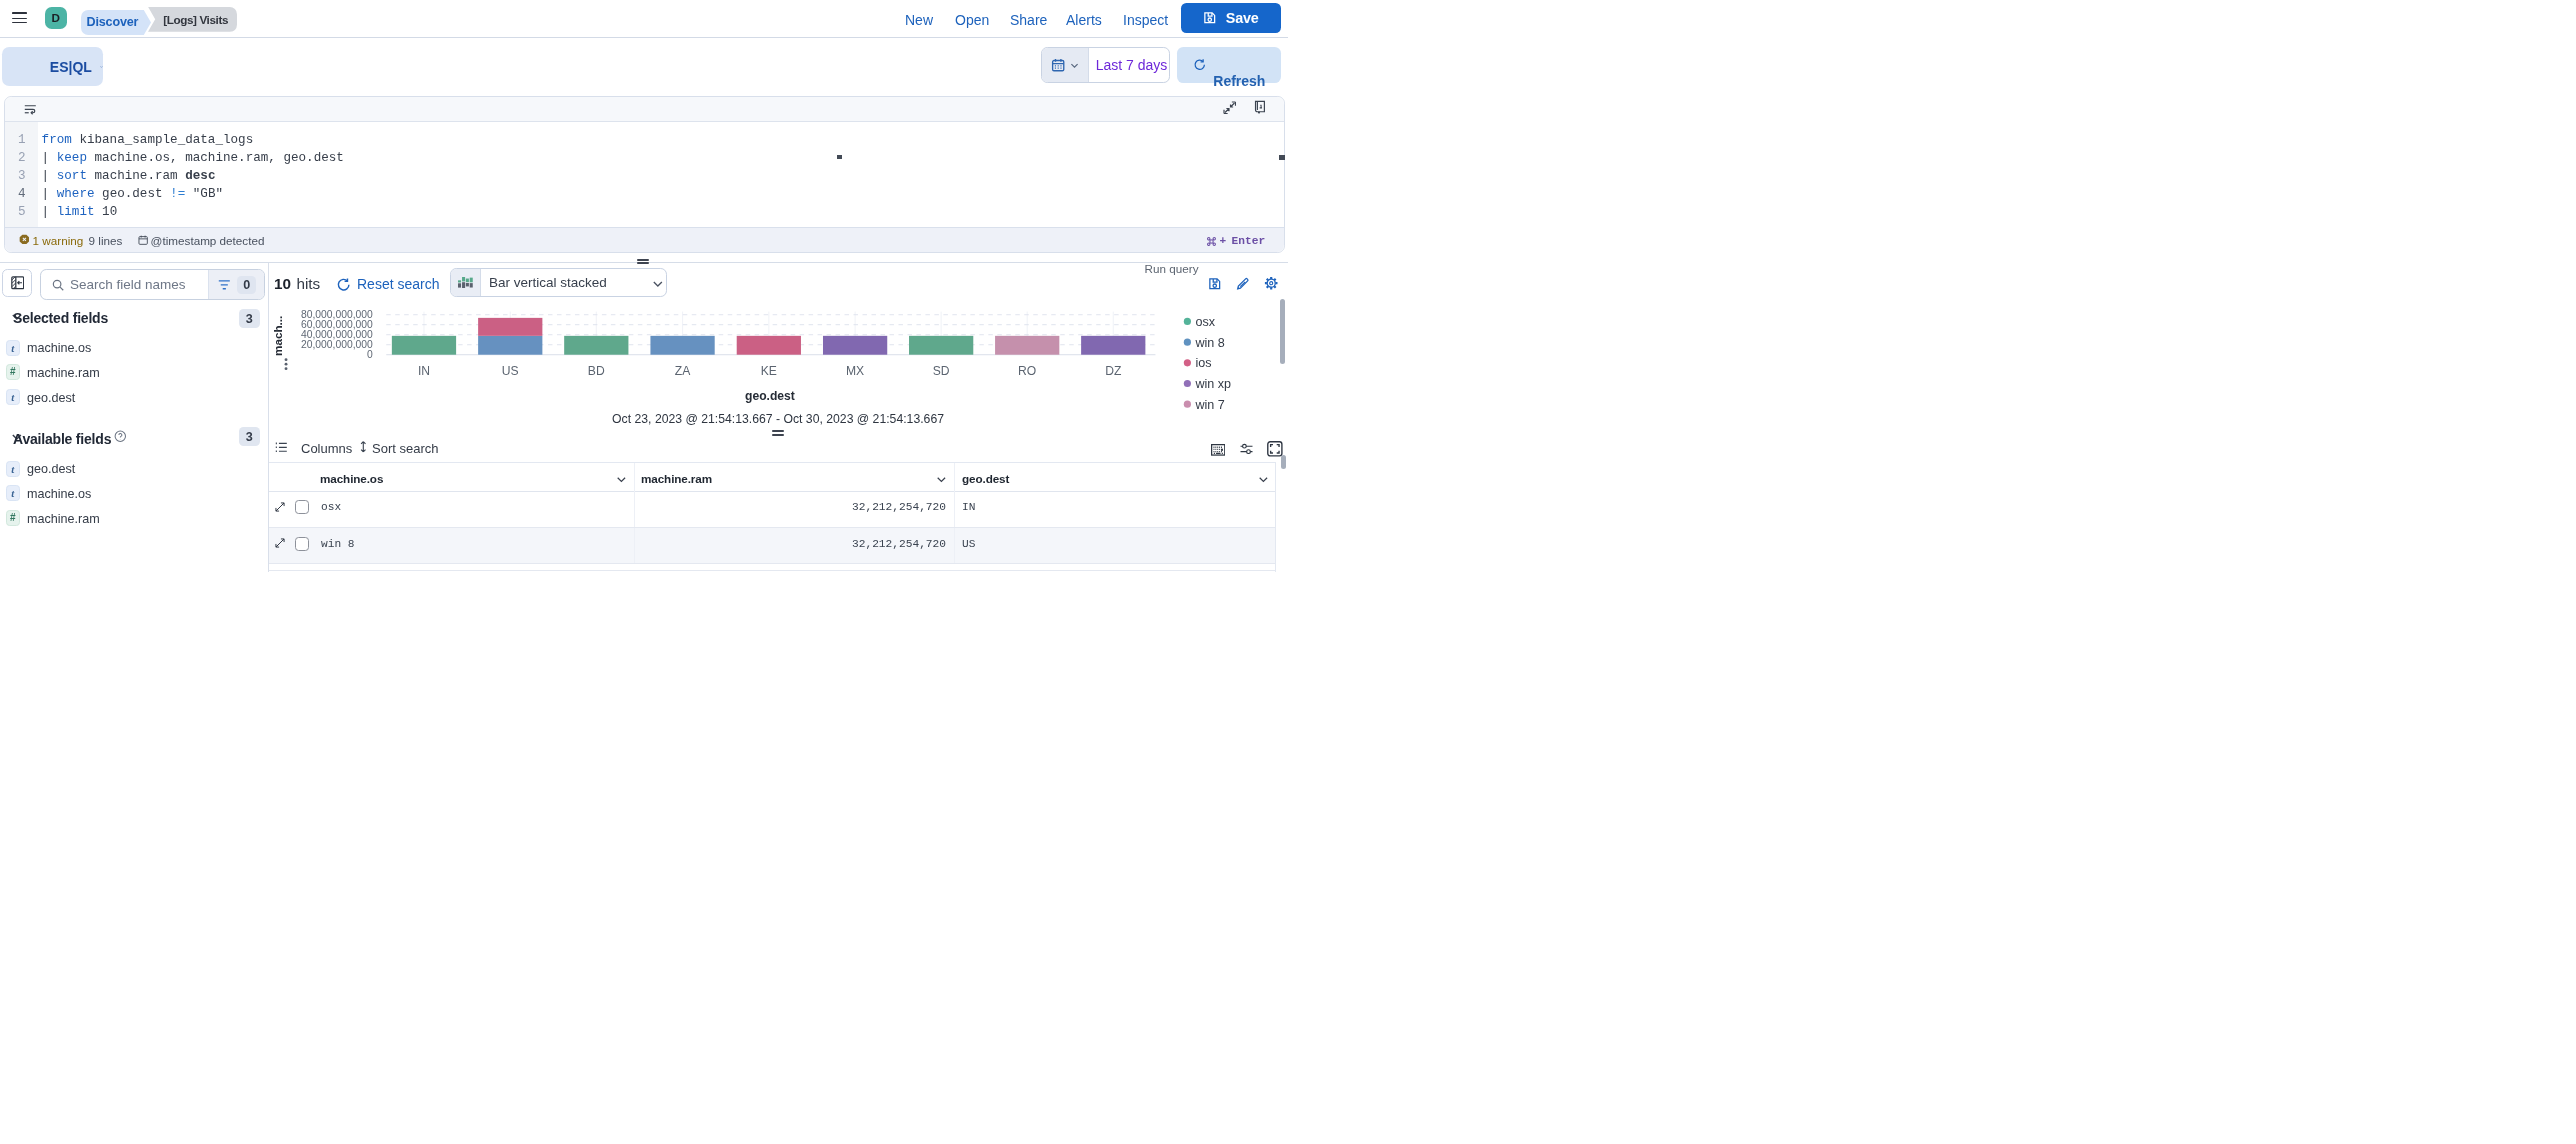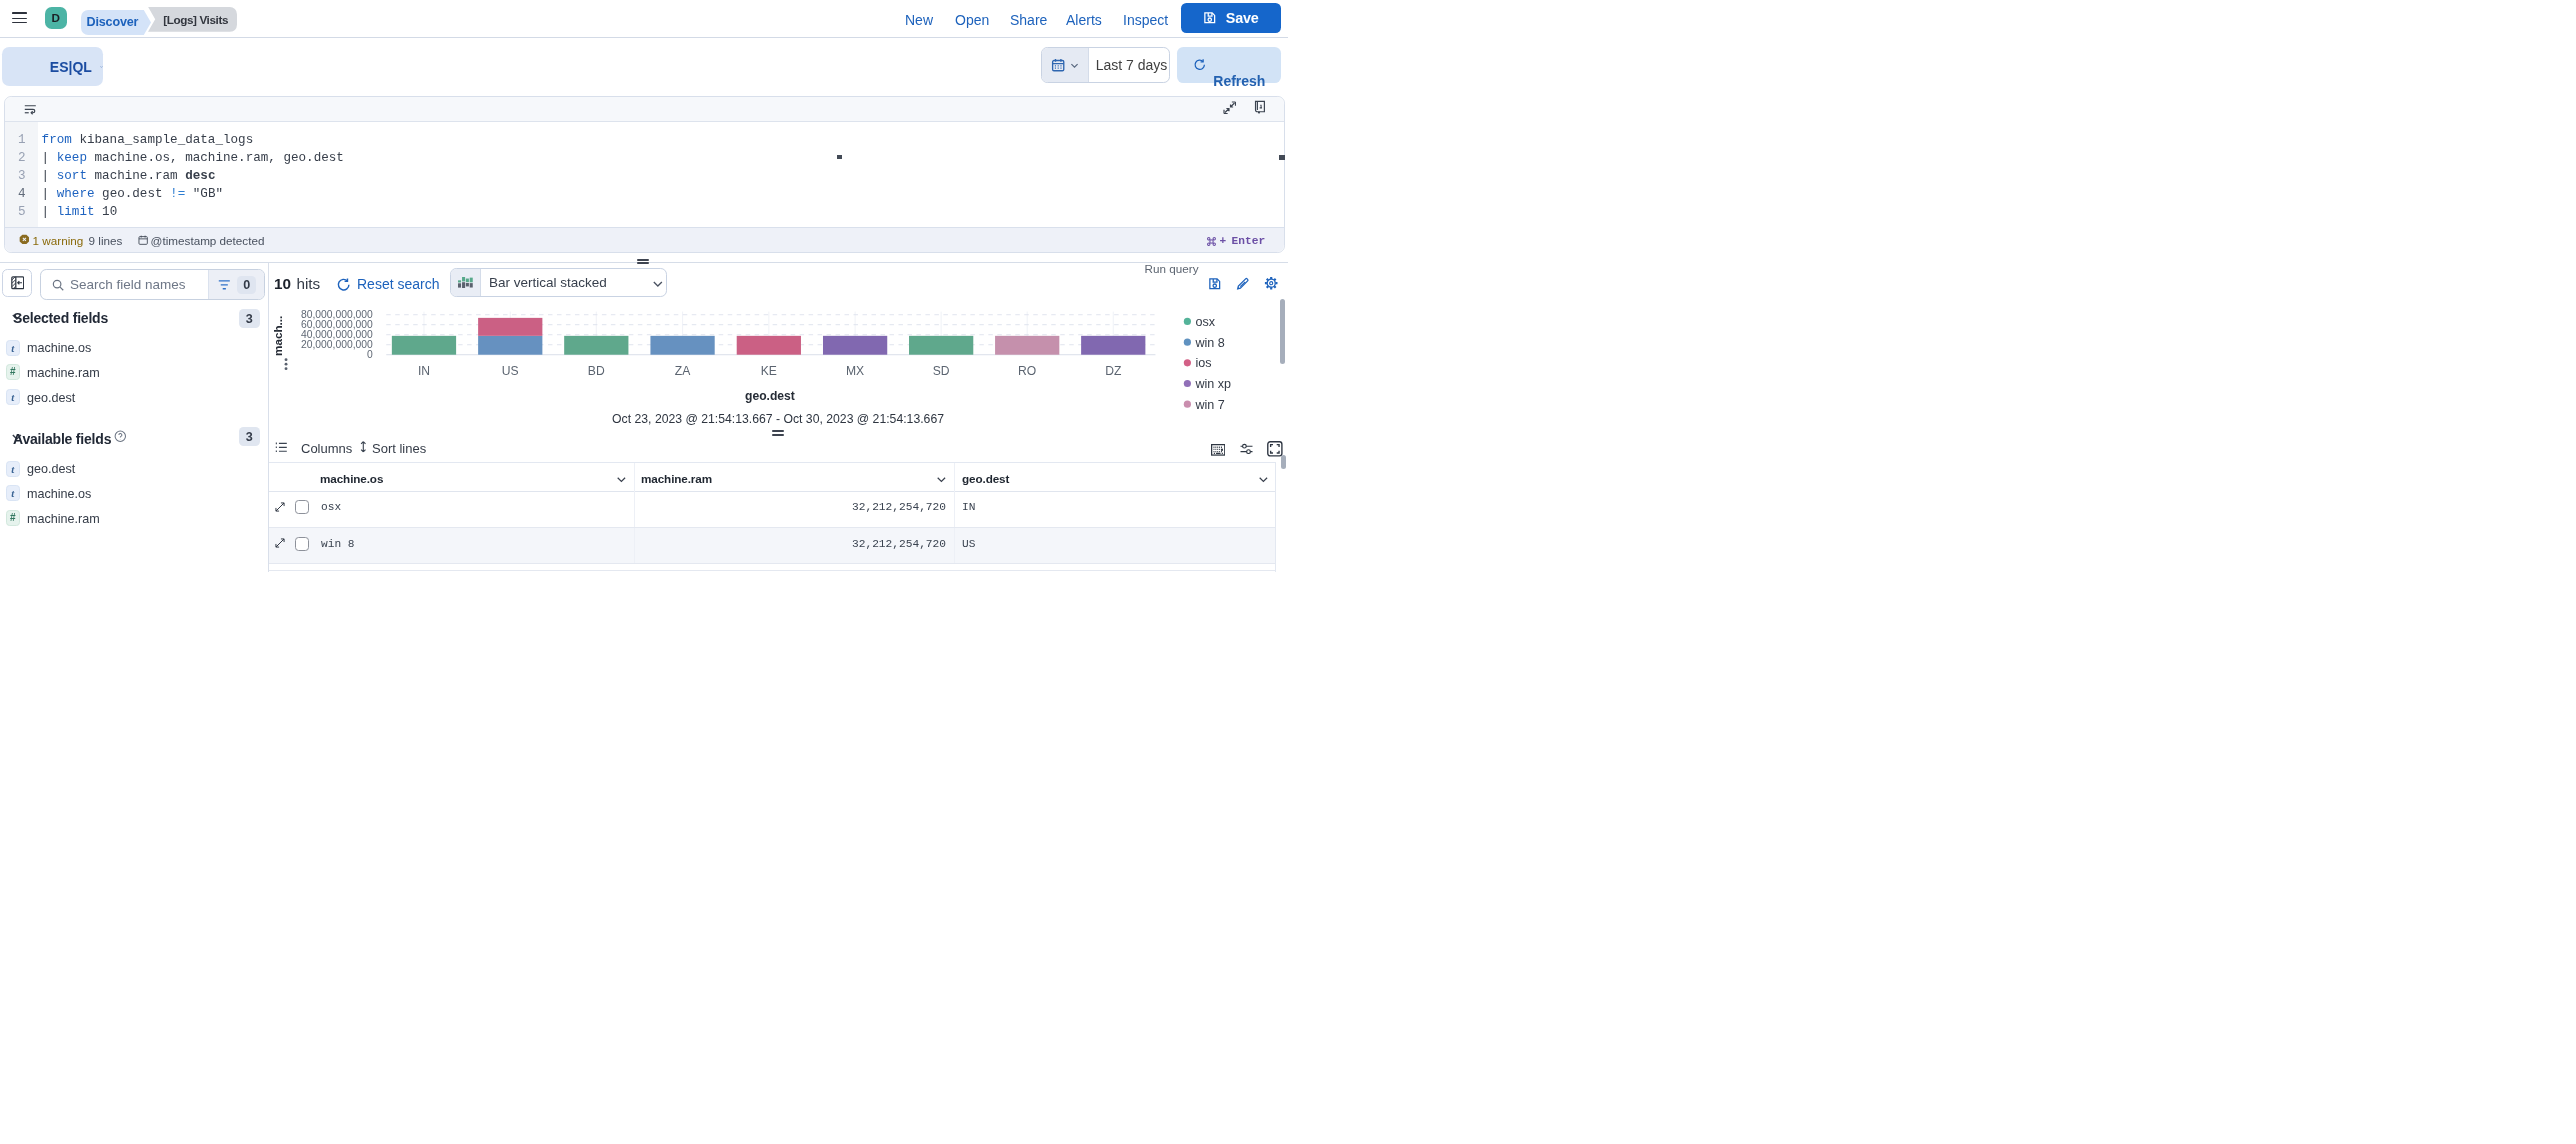--- a/index.html
+++ b/index.html
@@ -12,21 +12,21 @@
 .hbar{position:absolute;left:12.4px;width:14.7px;height:1.7px;background:#2d323c;border-radius:0.4px;}
 #avatar{position:absolute;left:45px;top:7.2px;width:21.6px;height:21.6px;border-radius:6.7px;background:#4cb4a5;color:#1c2025;font-size:11.7px;font-weight:bold;text-align:center;line-height:21.6px;}
 .crumb1{position:absolute;left:81px;top:10px;width:70px;height:25px;background:#d4e3f8;clip-path:polygon(0 0,calc(100% - 7.2px) 0,100% 50%,calc(100% - 7.2px) 100%,0 100%);border-radius:7.2px 0 0 7.2px;color:#1d62bc;font-size:12.6px;font-weight:700;letter-spacing:-0.2px;line-height:25px;text-align:center;padding-right:7.2px;}
 .crumb2{position:absolute;left:148px;top:6.7px;width:89px;height:25px;background:#d5d8dd;clip-path:polygon(0 0,100% 0,100% 100%,0 100%,7.2px 50%);border-radius:0 7.2px 7.2px 0;color:#32363e;font-size:11.7px;font-weight:600;letter-spacing:-0.4px;line-height:25px;text-align:center;padding-left:6.3px;}
 .hlink{position:absolute;top:11.7px;font-size:14px;color:#1d62bc;}
 #savebtn{position:absolute;left:1181px;top:3.1px;width:100px;height:30px;border-radius:5.4px;background:#1566cb;color:#fff;display:flex;align-items:center;justify-content:center;gap:9px;font-size:14.4px;font-weight:600;letter-spacing:-0.2px;}
 
 #esql{position:absolute;left:1.8px;top:47px;width:101px;height:39px;border-radius:7.2px;background:#d8e4f6;display:flex;align-items:center;justify-content:center;gap:8px;color:#1b4ca1;font-weight:bold;font-size:14px;padding-left:48px;}
 #dpick{position:absolute;left:1041px;top:47px;width:129px;height:36px;border:0.9px solid #c9d3e3;border-radius:6.3px;background:#fff;overflow:hidden;}
 #dpick .seg1{position:absolute;left:0;top:0;width:47px;height:100%;background:#e5eaf3;border-right:0.9px solid #d4dce9;display:flex;align-items:center;justify-content:center;gap:4.5px;}
-#dpick .txt{position:absolute;left:52px;top:0;right:0;height:100%;display:flex;align-items:center;justify-content:center;color:#404040;font-size:14px;}
+#dpick .txt{position:absolute;left:52px;top:0;right:0;height:100%;display:flex;align-items:center;justify-content:center;color:#6d28d9;font-size:14px;}
 #refreshbtn{position:absolute;left:1177px;top:47px;width:104px;height:36px;border-radius:6.3px;background:#d2e3f6;display:flex;align-items:center;justify-content:center;gap:7.2px;color:#2361b0;font-size:14px;font-weight:600;}
 #refreshbtn span{margin-top:32px;}
 
 #editor{position:absolute;left:3.6px;top:96px;width:1281px;height:157px;border:0.9px solid #d8dfeb;border-radius:7.2px;background:#fff;}
 #edtop{position:absolute;left:0;top:0;width:100%;height:25px;background:#f6f8fb;border-bottom:0.9px solid #dde3ed;border-radius:7.2px 7.2px 0 0;}
 #edcode{position:absolute;left:0;top:25px;width:100%;height:105px;background:#fff;font-family:"Liberation Mono",monospace;font-size:12.6px;line-height:18px;}
 #gutterbg{position:absolute;left:0;top:0;width:33px;height:106px;background:#f3f5f8;}
 .lnum{position:absolute;left:0;width:21px;text-align:right;color:#98a1b3;}
 .cline{position:absolute;left:37px;white-space:pre;color:#373e4a;}
 .kw{color:#1e63c0;}
@@ -349,21 +349,21 @@
 <div class="hndl" style="left:772px;top:434px;"></div>
 
 <svg style="position:absolute;left:275px;top:441px;" width="12.6" height="12.6" viewBox="0 0 16 16" fill="none" stroke="#3a4350" stroke-width="1.5">
   <path d="M5 3h10M5 8h10M5 13h10"></path>
   <path d="M1 3h1.4M1 8h1.4M1 13h1.4" stroke-width="2"></path>
 </svg>
 <span class="gtxt" style="left:301px;top:441px;">Columns</span>
 <svg style="position:absolute;left:357px;top:440px;" width="12.6" height="13.5" viewBox="0 0 16 16" fill="none" stroke="#3a4350" stroke-width="1.4">
   <path d="M8 1.5v13M8 1.5 5.2 4.3M8 1.5l2.8 2.8M8 14.5l-2.8-2.8M8 14.5l2.8-2.8"></path>
 </svg>
-<span class="gtxt" style="left:372px;top:441px;">Sort lines</span>
+<span class="gtxt" style="left:372px;top:441px;">Sort search</span>
 <svg style="position:absolute;left:1211px;top:444px;" width="14.4" height="11.7" viewBox="0 0 16 13" fill="none" stroke="#2e3642" stroke-width="1.4">
   <rect x="0.7" y="0.7" width="14.6" height="11.6"></rect>
   <g stroke-width="1.5">
   <path d="M2.8 3.6h1M4.9 3.6h1M7 3.6h1M9.1 3.6h1M11.2 3.6h1M2.8 6h1M4.9 6h1M7 6h1M9.1 6h1M2.8 8.4h1M4.9 8.4h1M7 8.4h1M9.1 8.4h1M11.2 8.4h1"></path>
   <path d="M3.2 10.4h1.2M5.6 10.4h5M12 10.4h1.2"></path>
   <path d="M12.2 5.2v2.4" stroke-width="2.2"></path>
   </g>
 </svg>
 <svg style="position:absolute;left:1240px;top:443px;" width="13" height="11.2" viewBox="0 0 16 14" fill="none" stroke="#2e3642" stroke-width="1.4">
   <path d="M0.5 4h3.1M7.3 4H15.5M0.5 10.8h7.9M12.6 10.8h2.9"></path>

